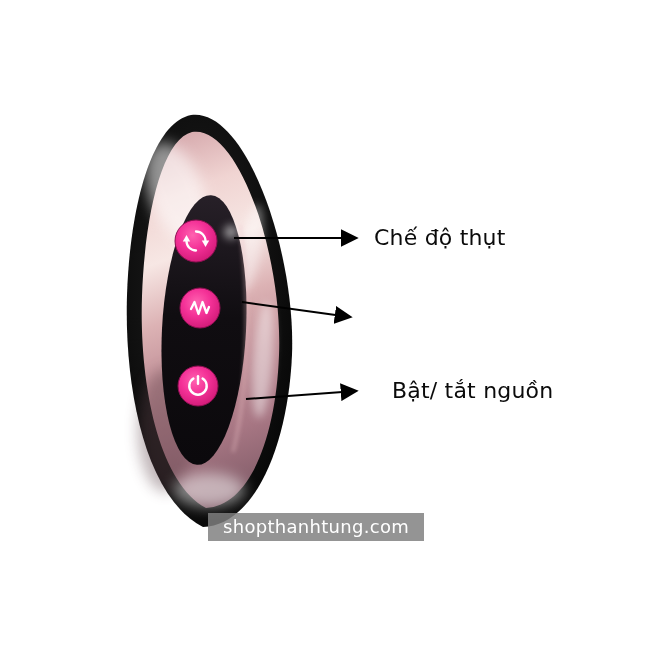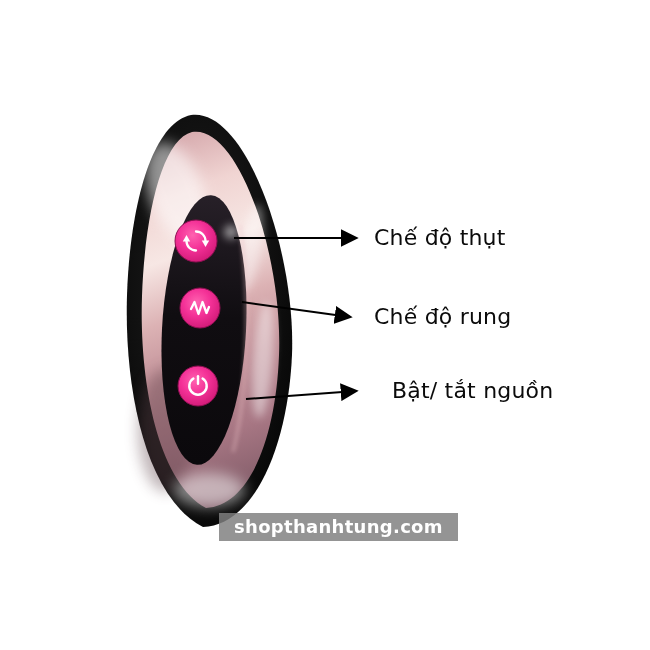--- a/index.html
+++ b/index.html
@@ -9,24 +9,24 @@
   .ann-label{
     position:absolute;
     font-size:22px;
     color:#0b0b0b;
     white-space:nowrap;
     letter-spacing:.2px;
     line-height:28px;
   }
   .watermark{
     position:absolute;
-    left:219px;top:513px;
+    left:208px;top:513px;
     background:rgba(128,128,128,.84);
     color:#ffffff;
-    font-weight:bold;
+    font-weight:normal;
     font-size:18px;
     padding:3px 15px 4px 15px;
     letter-spacing:.3px;
     z-index:5;
   }
 </style>
 </head>
 <body>
 
 <div class="canvas">
@@ -122,17 +122,16 @@
     </g>
 
     <g stroke="#000000" stroke-width="2">
       <line x1="234" y1="238" x2="356" y2="238" marker-end="url(#arrowHead)"></line>
       <line x1="242" y1="302" x2="350" y2="317" marker-end="url(#arrowHead)"></line>
       <line x1="246" y1="399" x2="356" y2="391" marker-end="url(#arrowHead)"></line>
     </g>
   </svg>
 
   <div class="ann-label" style="left:374px;top:224px">Chế độ thụt</div>
-  <div class="ann-label" style="left:374px;top:303px">Chế độ rung</div>
   <div class="ann-label" style="left:392px;top:377px">Bật/ tắt nguồn</div>
 
   <div class="watermark">shopthanhtung.com</div>
 </div>
 
 </body></html>

